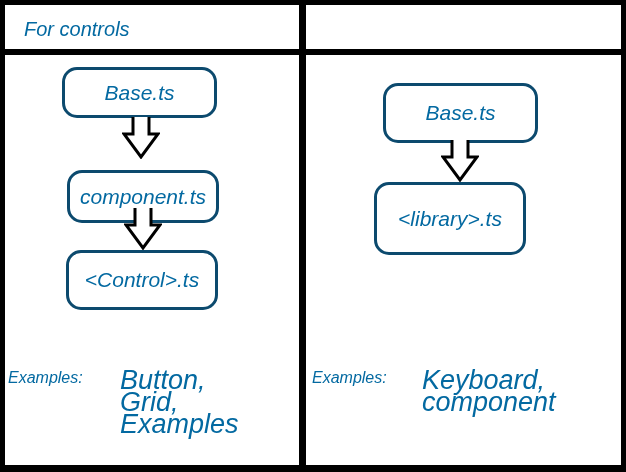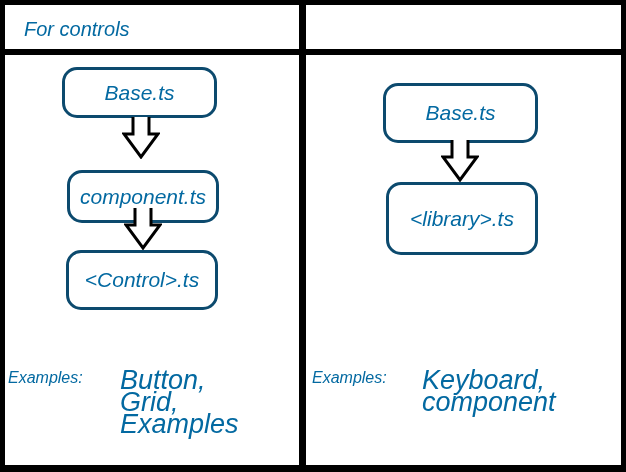--- a/index.html
+++ b/index.html
@@ -55,21 +55,21 @@
     display: flex;
     align-items: center;
     justify-content: center;
     font-size: 21px;
     white-space: nowrap;
   }
   .b-l1 { left: 57px;  top: 62px;  width: 155px; height: 51px; }
   .b-l2 { left: 62px;  top: 154px; width: 152px; height: 53px; margin-top: 11px; }
   .b-l3 { left: 61px;  top: 245px; width: 152px; height: 60px; }
   .b-r1 { left: 378px; top: 78px;  width: 155px; height: 60px; }
-  .b-r2 { left: 381px; top: 177px; width: 152px; height: 73px; }
+  .b-r2 { left: 369px; top: 177px; width: 152px; height: 73px; }
   
   .arr { position: absolute; }
   .a-1 { left: 117px; top: 112px; }
   .a-2 { left: 119px; top: 203px; }
   .a-3 { left: 436px; top: 135px; }
   
   .ex-label {
     position: absolute;
     top: 364px;
     font-size: 16px;

